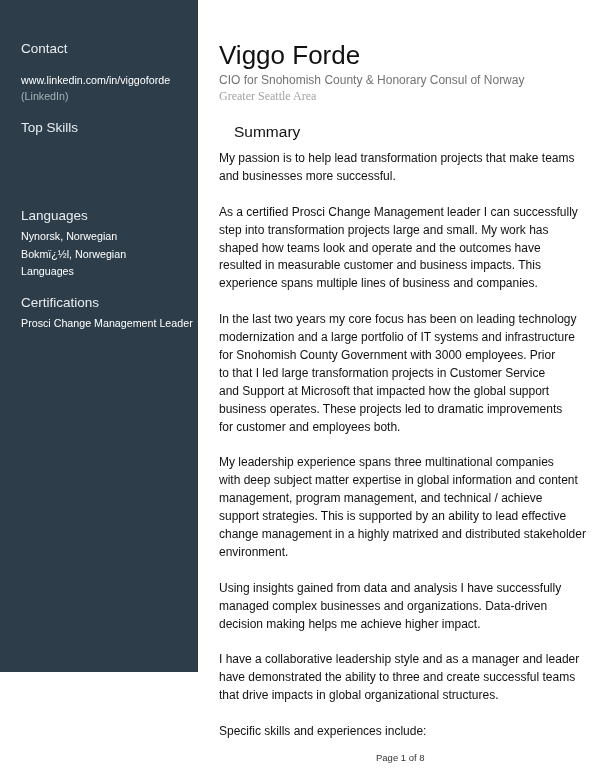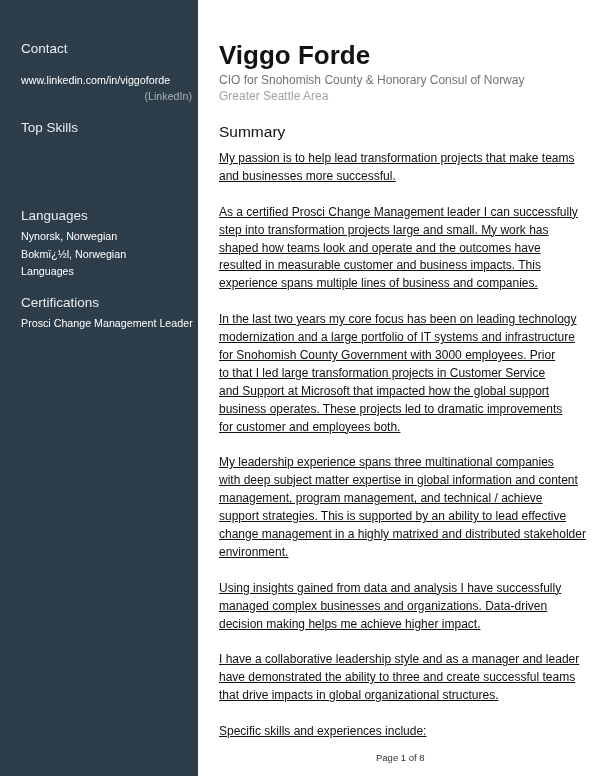--- a/index.html
+++ b/index.html
@@ -2,37 +2,37 @@
 <html><head>
 <meta charset="utf-8">
 <style>
   html, body { margin: 0; padding: 0; }
   body {
     width: 600px; height: 776px; position: relative; overflow: hidden;
     background: #ffffff;
     font-family: "Liberation Sans", sans-serif;
   }
   .sidebar {
-    position: absolute; left: 0; top: 0; width: 198px; height: 776px;
+    position: absolute; left: 0; top: 0; width: 198px; height: 672px;
     background: #2d3e4a; color: #ffffff;
   }
   .sb-section { position: absolute; left: 21px; right: 6px; }
   .sb-heading { font-size: 13.5px; color: #e8ecef; margin: 0; font-weight: normal; line-height: 16px; }
   .sb-item { font-size: 10.7px; color: #ffffff; line-height: 17.5px; white-space: nowrap; }
-  .sb-item.muted { color: #a6b1b8; text-align: right; }
+  .sb-item.muted { color: #a6b1b8; }
   .sb-list { margin-top: 4px; }
 
   .main { position: absolute; left: 219px; top: 0; right: 20px; }
-  .name { position: absolute; top: 40px; left: 0; font-size: 26px; color: #111; margin: 0; font-weight: bold; line-height: 30px; white-space: nowrap; }
+  .name { position: absolute; top: 40px; left: 0; font-size: 26px; color: #111; margin: 0; font-weight: normal; line-height: 30px; white-space: nowrap; }
   .headline { position: absolute; top: 73px; left: 0; font-size: 12px; color: #737373; white-space: nowrap; line-height: 15px; }
-  .location { position: absolute; top: 89px; left: 0; font-size: 12px; color: #a3a3a3; white-space: nowrap; line-height: 15px; }
-  .section-title { position: absolute; top: 122px; left: 0; font-size: 15.5px; color: #111; margin: 0; font-weight: normal; line-height: 20px; }
+  .location { position: absolute; top: 89px; left: 0; font-size: 12px; color: #a3a3a3; white-space: nowrap; line-height: 15px; font-family: Liberation Serif, serif; }
+  .section-title { position: absolute; top: 122px; left: 15px; font-size: 15.5px; color: #111; margin: 0; font-weight: normal; line-height: 20px; }
   .summary { position: absolute; top: 150px; left: 0; width: 370px; }
   .para { font-size: 12px; color: #111; line-height: 17.9px; margin: 0 0 17.9px 0; }
-  .line { display: block; white-space: nowrap; text-decoration: underline; }
+  .line { display: block; white-space: nowrap; }
   .footer { position: absolute; top: 752px; left: 376px; font-size: 9.5px; color: #333; white-space: nowrap; }
 </style>
 </head>
 <body>
 
 <div class="sidebar">
   <div class="sb-section" style="top:41px;">
     <h3 class="sb-heading">Contact</h3>
     <div style="margin-top:15px;">
       <div class="sb-item">www.linkedin.com/in/viggoforde</div>

